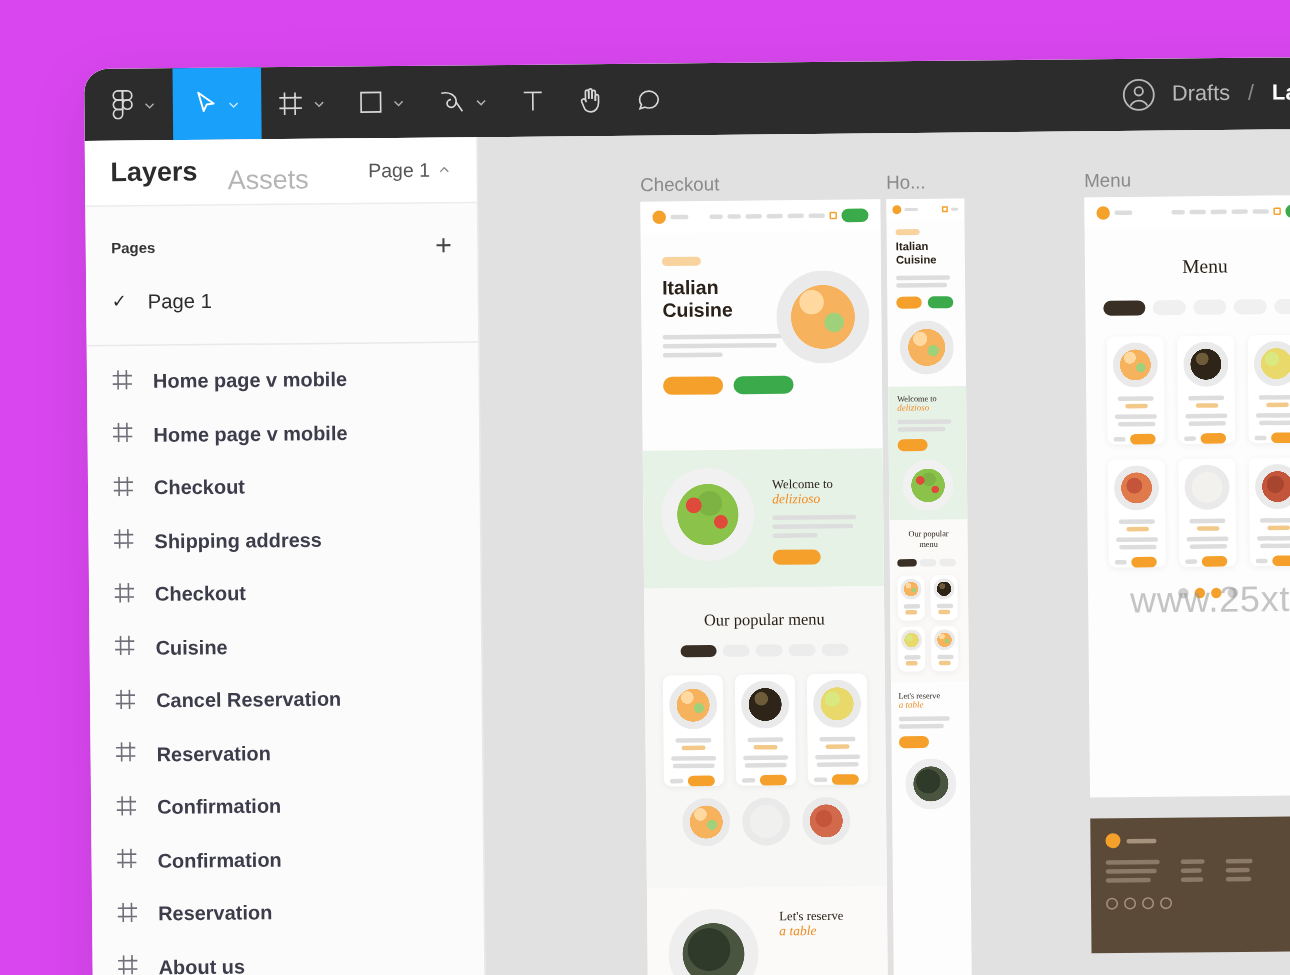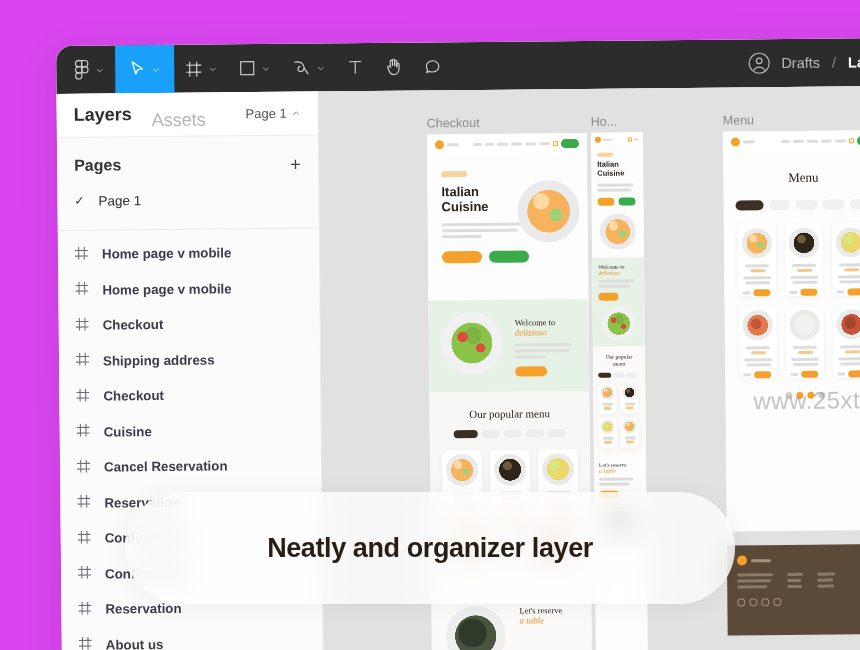--- a/index.html
+++ b/index.html
@@ -87,21 +87,21 @@
   .page-select {
     margin-left: auto;
     display: flex; align-items: center; gap: 5px;
     font-size: 13px; color: #555; cursor: pointer;
   }
 
   .pages-head {
     height: 40px; display: flex; align-items: center;
     padding: 0 17px; margin-top: 8px;
   }
-  .pages-title { font-size: 16px; font-weight: 700; color: #333; }
+  .pages-title { font-size: 10px; font-weight: 700; color: #333; }
   .plus-btn {
     margin-left: auto; font-size: 19px; line-height: 1;
     color: #444; cursor: pointer; font-weight: 300;
   }
   .page-row {
     display: flex; align-items: center; gap: 12px;
     padding: 0 17px; height: 30px;
     font-size: 13.5px; color: #2c2c2c; cursor: pointer;
   }
   .check { width: 12px; color: #2c2c2c; font-size: 12px; }
@@ -743,17 +743,14 @@
               <div style="width:8px;height:8px;border-radius:50%;border:1px solid #a6937d;"></div>
             </div>
           </div>
         </div>
 
         <div class="watermark">www.25xt.com</div>
       </div>
     </div>
   </div>
 
-  <div class="caption-pill">
-    <span class="caption-text">Neatly and organizer layer</span>
-  </div>
 
 </div>
 
 </body></html>

